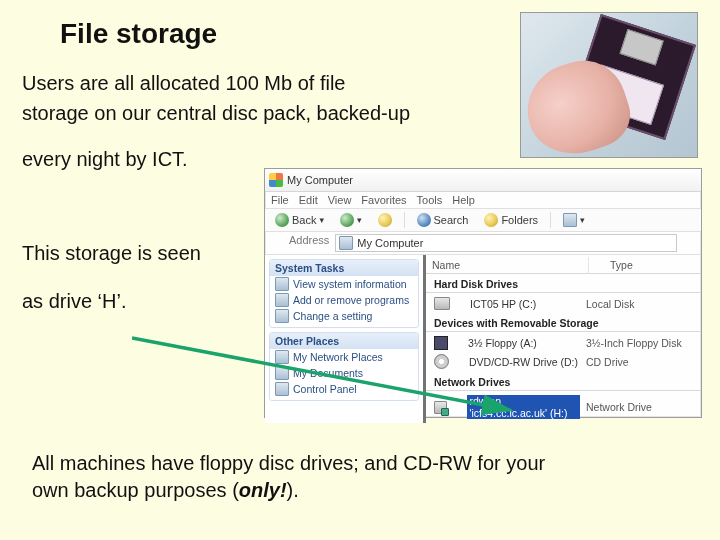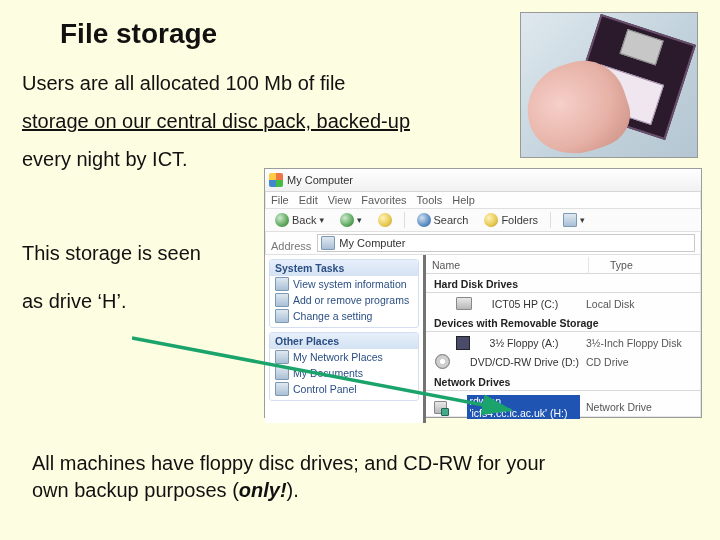--- a/index.html
+++ b/index.html
@@ -130,23 +130,23 @@
     width: 14px; height: 14px; border-radius: 50%;
     display: inline-block; vertical-align: middle;
   }
   .green { background: radial-gradient(circle at 35% 35%, #cfe9cf 0%, #5da95d 60%, #2d6a2d 100%); }
   .blue { background: radial-gradient(circle at 35% 35%, #cfe0f0 0%, #5b8cc2 60%, #2a5a8e 100%); }
   .yellow { background: radial-gradient(circle at 35% 35%, #fff2b8 0%, #e6c84f 60%, #a8871f 100%); }
   .chev { font-size: 9px; }
 
   .mc-address {
     display: flex;
-    align-items: flex-end;
+    align-items: flex-start;
     gap: 6px;
-    padding: 2px 6px;
+    padding: 2px 24px;
     border-bottom: 1px solid #e0e0e0;
     color: #777;
   }
   .mc-address .addrbox {
     flex: 1;
     height: 16px;
     border: 1px solid #c9c9c9;
     background: #fff;
     display: flex;
     align-items: center;
@@ -223,21 +223,21 @@
     margin-bottom: 3px;
   }
   .drive-row {
     display: flex;
     align-items: center;
     gap: 6px;
     padding: 1px 8px 3px;
     color: #333;
     font-size: 10.5px;
   }
-  .drive-row .nm { width: 146px; display:flex; align-items:center; gap:20px;justify-content:center; }
+  .drive-row .nm { width: 146px; display:flex; align-items:center; gap:20px; }
   .drive-row .tp { color:#555; filter: blur(0.3px); }
   .drive-icon {
     width: 14px; height: 11px;
     background: linear-gradient(180deg,#e8e8e8,#b8b8b8);
     border: 1px solid #888; border-radius: 1px;
   }
   .floppy-icon {
     width: 12px; height: 12px;
     background: #4a4a6a;
     border: 1px solid #222;
@@ -268,21 +268,21 @@
     height: 90px;
     pointer-events: none;
   }
 </style>
 </head>
 <body>
 
 <div class="title">File storage</div>
 
 <div class="body-text" style="left:22px; top:70px;">Users are all allocated 100 Mb of file</div>
-<div class="body-text" style="left:22px; top:108px;text-decoration:underline;">storage on our central disc pack, backed-up</div>
+<div class="body-text" style="left:22px; top:100px;">storage on our central disc pack, backed-up</div>
 <div class="body-text" style="left:22px; top:146px;">every night by ICT.</div>
 
 <div class="body-text" style="left:22px; top:240px;">This storage is seen</div>
 <div class="body-text" style="left:22px; top:288px;">as drive ‘H’.</div>
 
 <div class="footer-text">
   <span>All machines have floppy disc drives; and CD-RW for your</span><br>
   <span>own backup purposes (</span><span class="emph">only!</span><span>).</span>
 </div>
 

